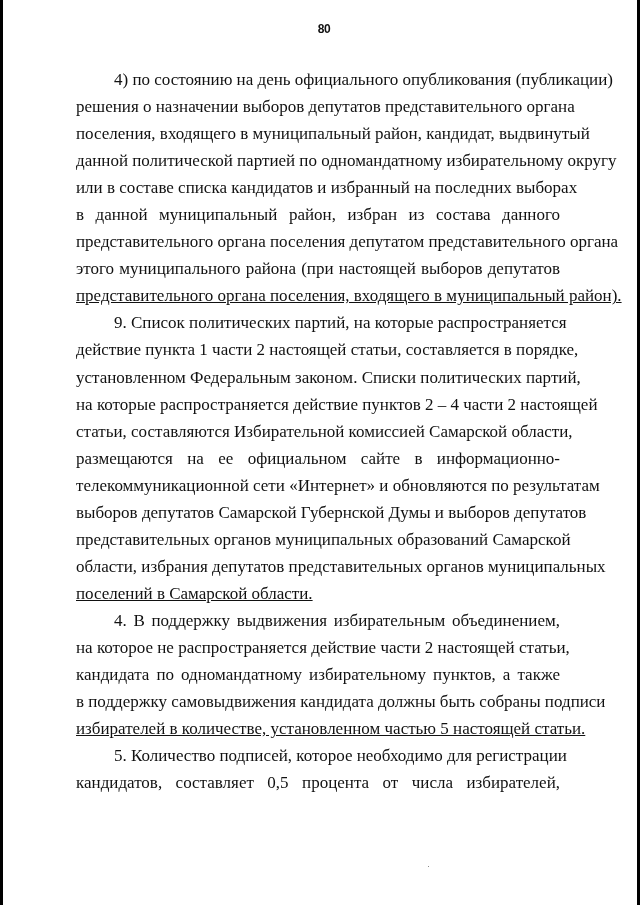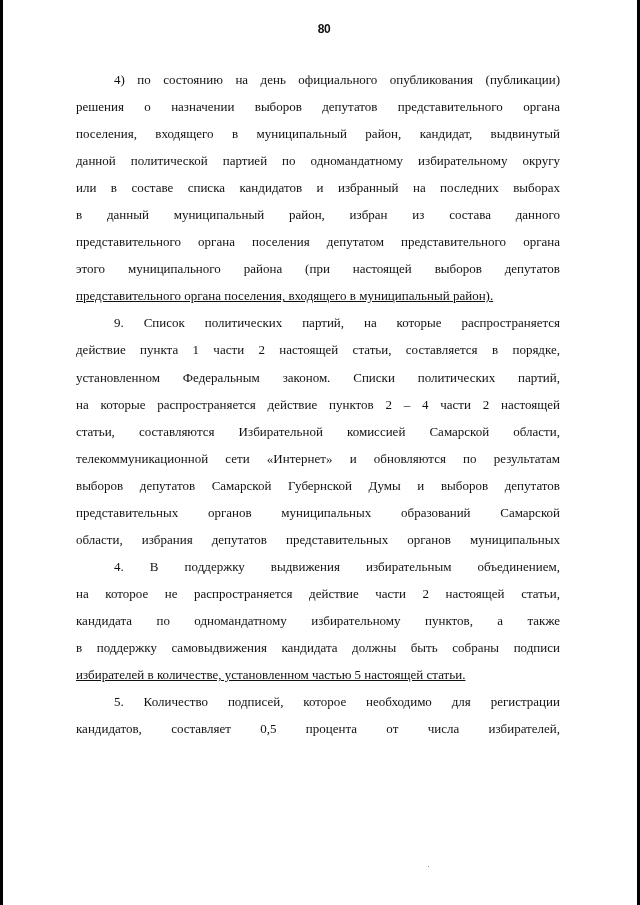--- a/index.html
+++ b/index.html
@@ -8,21 +8,21 @@
     font-family: "Liberation Serif", "DejaVu Serif", serif; color: #111;
   }
   .border-left { position: absolute; left: 0; top: 0; width: 3px; height: 905px; background: #000; }
   .border-right { position: absolute; right: 0; top: 0; width: 3px; height: 905px; background: #000; }
   .page-number {
     position: absolute; top: 22px; left: 4px; width: 640px; text-align: center;
     font-family: "Liberation Sans", "DejaVu Sans", sans-serif; font-weight: bold; font-size: 12px; letter-spacing: -0.3px;
   }
   .body-text {
     position: absolute; left: 76px; top: 66px; width: 484px;
-    font-size: 13px; line-height: 27.05px;
+    font-size: 17px; line-height: 27.05px;
   }
   .line {
     display: block; height: 27.05px; white-space: nowrap;
     text-align: justify; text-align-last: justify; overflow: visible;
   }
   .line.indent { padding-left: 38px; }
   .line.last { text-align-last: left; text-decoration: underline; }
   .dot { position: absolute; left: 428px; top: 866px; width: 1px; height: 1px; background: #888; }
 </style>
 </head>
@@ -32,33 +32,35 @@
 <div class="border-right"></div>
 
 <div class="page-number">80</div>
 
 <div class="body-text" id="body-text">
     <span class="line indent">4) по состоянию на день официального опубликования (публикации)</span>
     <span class="line">решения о назначении выборов депутатов представительного органа</span>
     <span class="line">поселения, входящего в муниципальный район, кандидат, выдвинутый</span>
     <span class="line">данной политической партией по одномандатному избирательному округу</span>
     <span class="line">или в составе списка кандидатов и избранный на последних выборах</span>
-    <span class="line">в данный муниципальный район, избран из состава данного</span>
+    <span class="line">в данной муниципальный район, избран из состава данного</span>
     <span class="line">представительного органа поселения депутатом представительного органа</span>
     <span class="line">этого муниципального района (при настоящей выборов депутатов</span>
     <span class="line last">представительного органа поселения, входящего в муниципальный район).</span>
     <span class="line indent">9. Список политических партий, на которые распространяется</span>
     <span class="line">действие пункта 1 части 2 настоящей статьи, составляется в порядке,</span>
     <span class="line">установленном Федеральным законом. Списки политических партий,</span>
     <span class="line">на которые распространяется действие пунктов 2 – 4 части 2 настоящей</span>
     <span class="line">статьи, составляются Избирательной комиссией Самарской области,</span>
+    <span class="line">размещаются на ее официальном сайте в информационно-</span>
     <span class="line">телекоммуникационной сети «Интернет» и обновляются по результатам</span>
     <span class="line">выборов депутатов Самарской Губернской Думы и выборов депутатов</span>
     <span class="line">представительных органов муниципальных образований Самарской</span>
     <span class="line">области, избрания депутатов представительных органов муниципальных</span>
+    <span class="line last">поселений в Самарской области.</span>
     <span class="line indent">4. В поддержку выдвижения избирательным объединением,</span>
     <span class="line">на которое не распространяется действие части 2 настоящей статьи,</span>
     <span class="line">кандидата по одномандатному избирательному пунктов, а также</span>
     <span class="line">в поддержку самовыдвижения кандидата должны быть собраны подписи</span>
     <span class="line last">избирателей в количестве, установленном частью 5 настоящей статьи.</span>
     <span class="line indent">5. Количество подписей, которое необходимо для регистрации</span>
     <span class="line">кандидатов, составляет 0,5 процента от числа избирателей,</span>
   </div>
 
 <div class="dot"></div>

